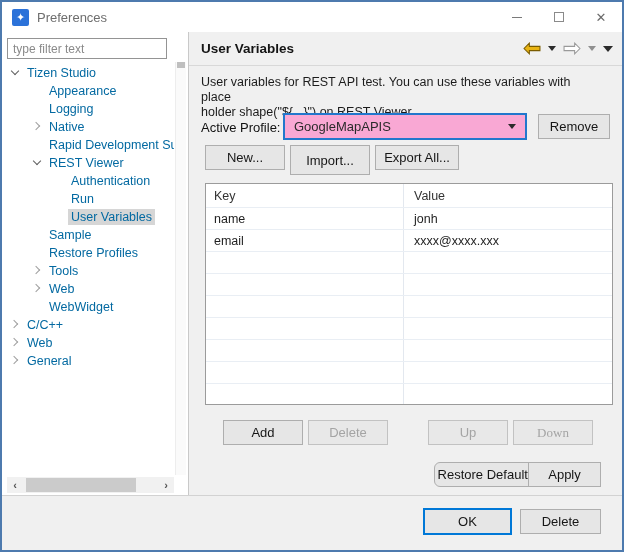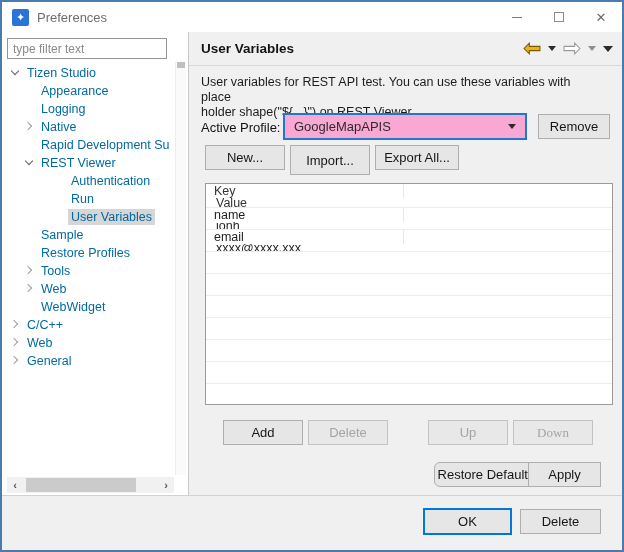--- a/index.html
+++ b/index.html
@@ -41,21 +41,21 @@
   .filter-input {
     position: absolute; left: 5px; top: 6px; width: 160px; height: 21px;
     border: 1px solid #949494; background: #fff; font-size: 12px;
     padding: 0 5px; color: #333; outline: none;
     font-family: "Liberation Sans", "DejaVu Sans", sans-serif;
   }
   .filter-input::placeholder { color: #8a8a8a; opacity: 1; }
   .tree { position: absolute; top: 32px; left: 0; right: 14px; bottom: 20px; overflow: hidden; }
   .tree-row { height: 18px; display: flex; align-items: center; font-size: 12.5px; color: #0369a1; white-space: nowrap; cursor: default; }
   .tree-row.lvl0 { padding-left: 6px; }
-  .tree-row.lvl1 { padding-left: 20px; }
+  .tree-row.lvl1 { padding-left: 28px; }
   .tree-row.lvl2 { padding-left: 50px; }
   .chev-box { width: 16px; height: 16px; flex: 0 0 auto; position: relative; }
   .chev { position: absolute; left: 4px; top: 4px; width: 6px; height: 6px;
           border-right: 1.6px solid #5f5f5f; border-bottom: 1.6px solid #5f5f5f; }
   .chev.expanded { transform: rotate(45deg); top: 3px; }
   .chev.collapsed { transform: rotate(-45deg); border-color: #9f9f9f; left: 3px; }
   .tree-label { padding: 1px 3px; }
   .tree-label.selected { background: #d6d6d6; }
   .vscroll { position: absolute; right: 2px; top: 30px; bottom: 20px; width: 11px; background: #fafafa; border-left: 1px solid #ededed; }
   .vscroll-thumb { position: absolute; top: 0; left: 1px; right: 1px; height: 6px; background: #bfbfbf; }
@@ -96,21 +96,21 @@
   .btn-delete { left: 119px; top: 388px; width: 80px; height: 25px; }
   .btn-up     { left: 239px; top: 388px; width: 80px; height: 25px; }
   .btn-down   { left: 324px; top: 388px; width: 80px; height: 25px; font-family: Liberation Serif, serif; }
   .btn-restore{ left: 245px; top: 430px; width: 104px; height: 25px; border-radius: 6px; }
   .btn-apply  { left: 339px; top: 430px; width: 73px; height: 25px; }
   
   .kv-table {
     position: absolute; left: 16px; top: 151px; width: 408px; height: 222px;
     background: #ffffff; border: 1px solid #9b9b9b; overflow: hidden;
   }
-  .trow { display: flex; height: 22px; border-bottom: 1px solid #e9eef4; flex-direction: column; }
+  .trow { display: flex; height: 22px; border-bottom: 1px solid #e9eef4; }
   .trow.header { height: 24px; }
   .trow:last-child { border-bottom: none; }
   .tcell { display: flex; align-items: center; font-size: 12.5px; color: #1f1f1f; overflow: hidden; white-space: nowrap; }
   .tcell.key { width: 198px; border-right: 1px solid #e3e8ef; padding-left: 8px; }
   .tcell.val { flex: 1; padding-left: 10px; }
   .trow.header .tcell { color: #333; }
   
   .bottombar { height: 55px; border-top: 1px solid #d2d2d2; position: relative; background: #f0f0f0; flex: 0 0 auto; }
   .btn-ok     { left: 421px; top: 12px; width: 89px; height: 27px; }
   .btn-cancel { left: 518px; top: 13px; width: 81px; height: 25px; }

